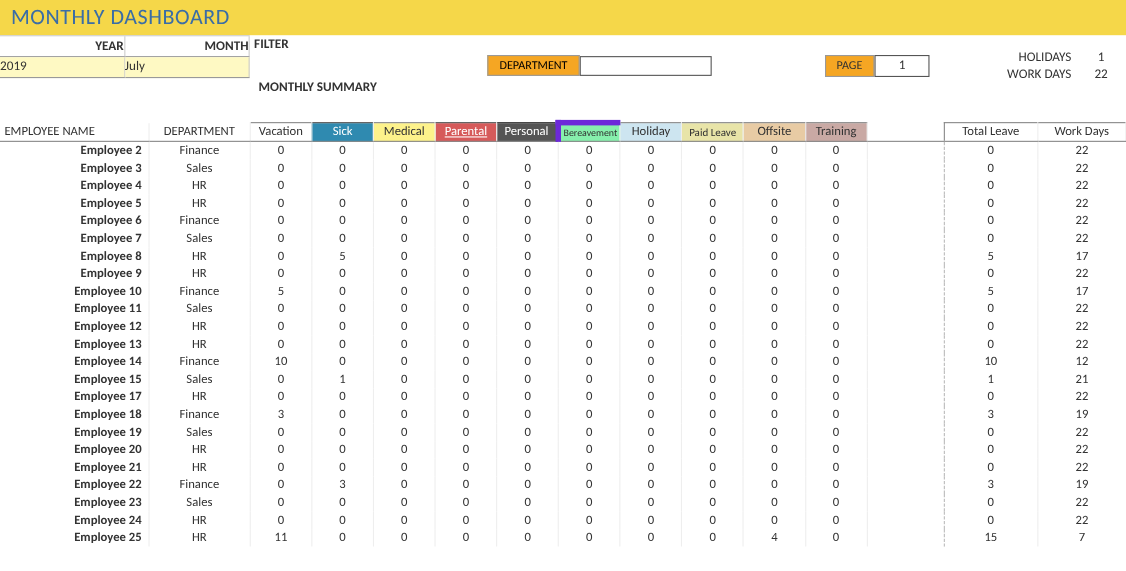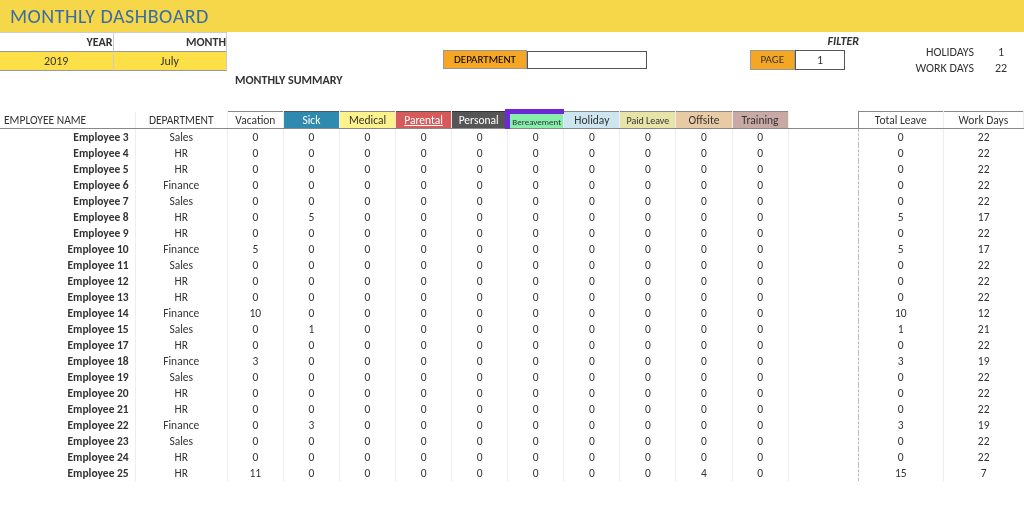--- a/index.html
+++ b/index.html
@@ -33,35 +33,33 @@
   .ym-header > div {
     flex: 1;
     text-align: right;
     font-weight: bold;
     padding: 2px 0;
     border-bottom: 1px solid #999;
     border-right: 1px solid #ccc;
   }
   .ym-value > div {
     flex: 1;
-    text-align: center;
-    background: #fde047;
+    background: #fef9c3;
     padding: 2px 0;
     border-bottom: 1px solid #999;
     border-right: 1px solid #ccc;
   }
   .filter-block {
     flex: 1;
     padding-left: 4px;
   }
   .filter-title {
-    text-align: right;
+    text-align: left;
     font-weight: bold;
     padding: 2px 0;
-    font-style: italic;
   }
   .filter-controls {
     display: flex;
     align-items: center;
     justify-content: center;
     gap: 0;
     position: relative;
   }
   .dept-label {
     background: #f5a623;
@@ -204,20 +202,37 @@
       <th class="leave-col h-paid">Paid Leave</th>
       <th class="leave-col h-offsite">Offsite</th>
       <th class="leave-col h-training">Training</th>
       <th class="gap-col"></th>
       <th class="total-col h-total">Total Leave</th>
       <th class="work-col h-work">Work Days</th>
     </tr>
   </thead>
   <tbody id="tbody">
       <tr>
+        <td class="emp-col">Employee 2</td>
+        <td class="dept-col">Finance</td>
+        <td class="leave-col">0</td>
+        <td class="leave-col">0</td>
+        <td class="leave-col">0</td>
+        <td class="leave-col">0</td>
+        <td class="leave-col">0</td>
+        <td class="leave-col">0</td>
+        <td class="leave-col">0</td>
+        <td class="leave-col">0</td>
+        <td class="leave-col">0</td>
+        <td class="leave-col">0</td>
+        <td class="gap-col"></td>
+        <td class="total-col">0</td>
+        <td class="work-col">22</td>
+      </tr>
+      <tr>
         <td class="emp-col">Employee 3</td>
         <td class="dept-col">Sales</td>
         <td class="leave-col">0</td>
         <td class="leave-col">0</td>
         <td class="leave-col">0</td>
         <td class="leave-col">0</td>
         <td class="leave-col">0</td>
         <td class="leave-col">0</td>
         <td class="leave-col">0</td>
         <td class="leave-col">0</td>

